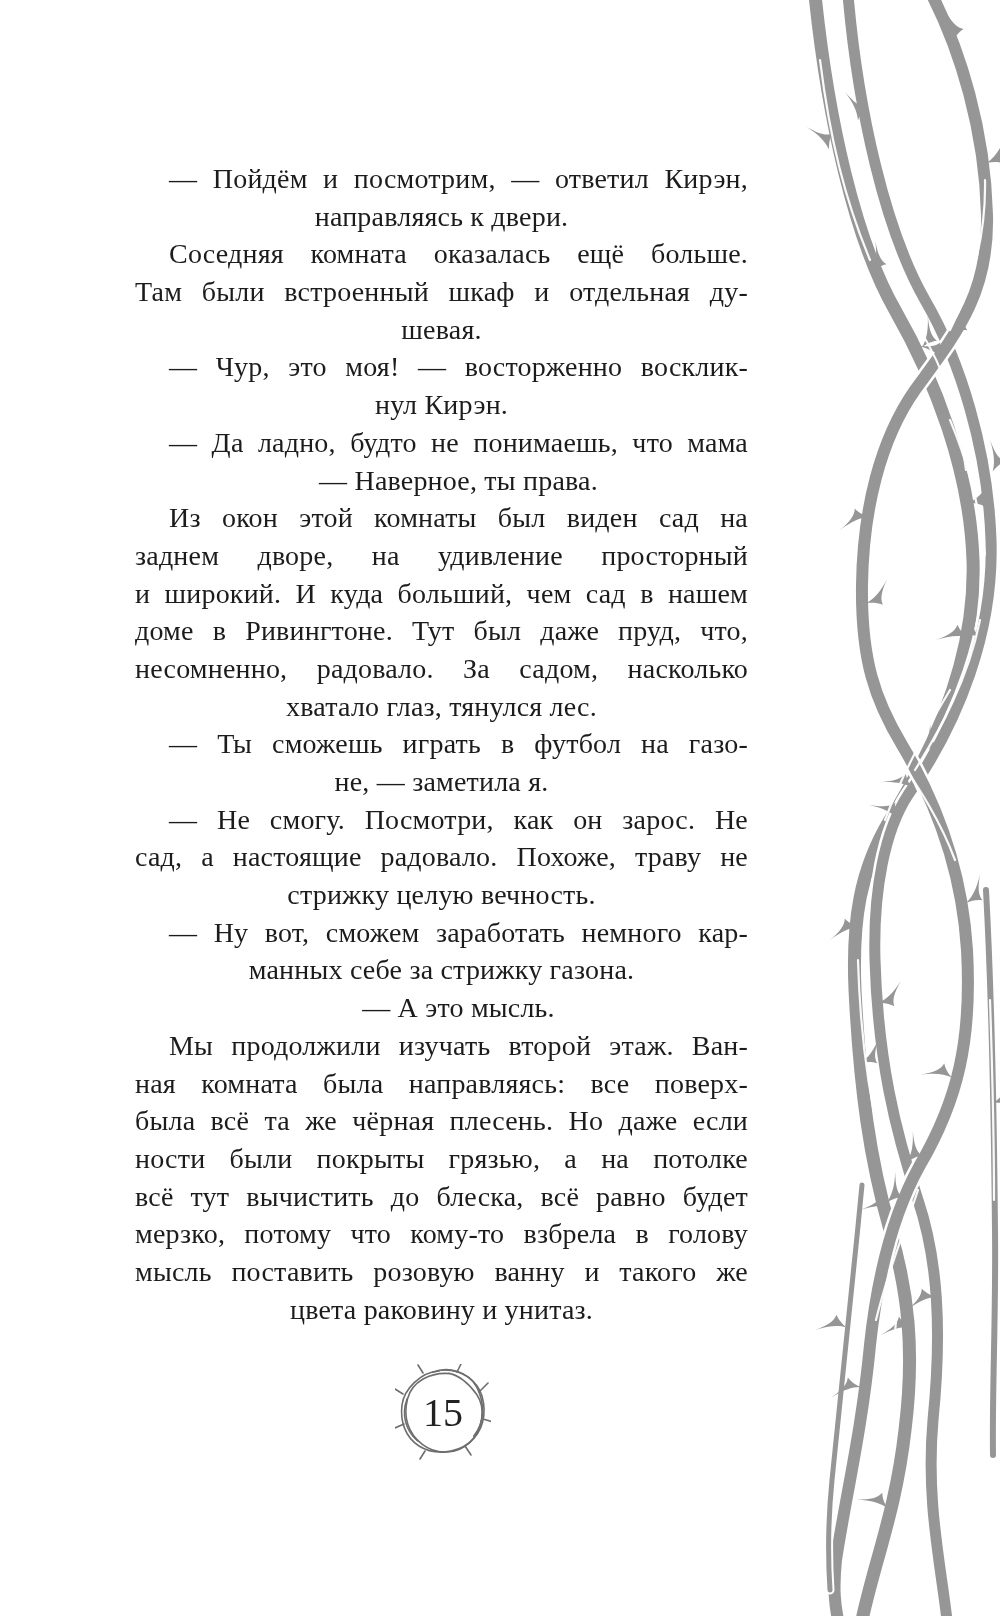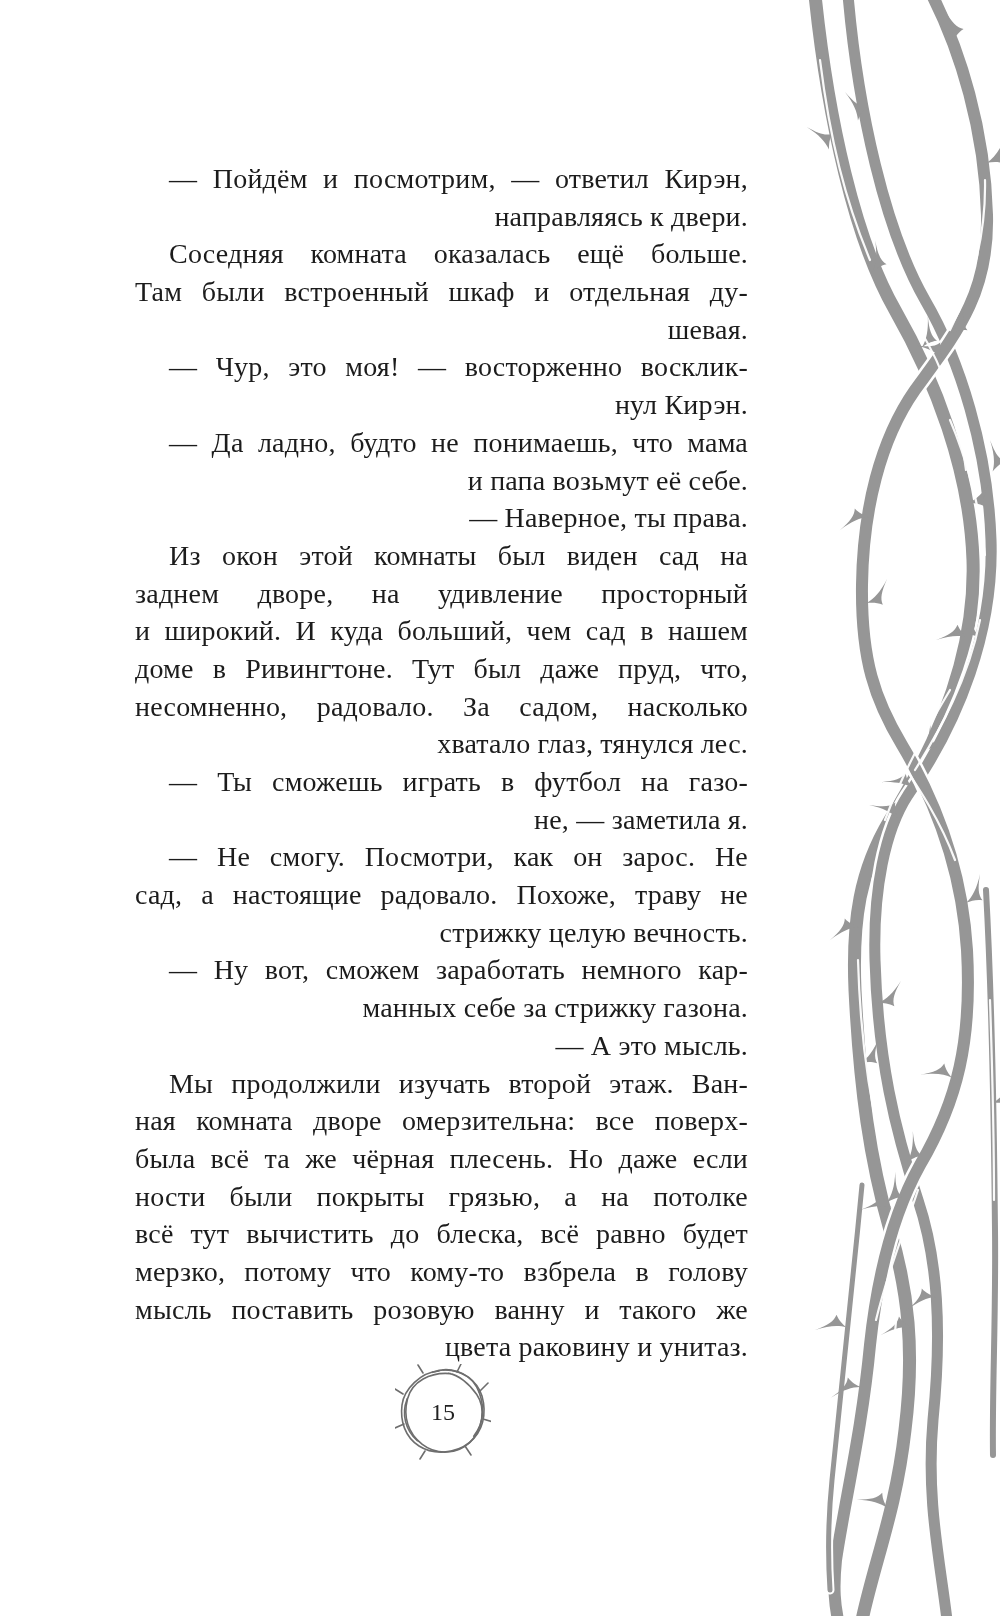--- a/index.html
+++ b/index.html
@@ -20,21 +20,21 @@
   .page{position:absolute;inset:0;}
   .text-block{
     position:absolute;
     left:135px;top:160px;
     width:613px;
   }
   .line{
     font-size:28px;
     line-height:37.7px;
     height:37.7px;
-    text-align:right;
+    text-align:center;
     white-space:normal;
     letter-spacing:0.2px;
   }
   .line.just{
     text-align:justify;
     text-align-last:justify;
   }
   .line.indent{
     padding-left:34px;
   }
@@ -45,56 +45,55 @@
   }
   .wreath-wrap{
     position:absolute;
     left:395px;top:1364px;
     width:96px;height:96px;
   }
   .page-number{
     position:absolute;
     left:0;top:0;width:96px;height:96px;
     display:flex;align-items:center;justify-content:center;
-    font-size:24px;
+    font-size:40px;
     color:#222;
   }
 </style>
 </head>
 <body>
 
 <div class="page">
 
   <div class="text-block">
       <div class="line indent just">— Пойдём и посмотрим, — ответил Кирэн,</div>
       <div class="line">направляясь к двери.</div>
       <div class="line indent just">Соседняя комната оказалась ещё больше.</div>
       <div class="line just">Там были встроенный шкаф и отдельная ду-</div>
       <div class="line">шевая.</div>
       <div class="line indent just">— Чур, это моя! — восторженно восклик-</div>
       <div class="line">нул Кирэн.</div>
       <div class="line indent just">— Да ладно, будто не понимаешь, что мама</div>
-      <div class="line">и папа возьмут её себе.</div>
       <div class="line indent">— Наверное, ты права.</div>
       <div class="line indent just">Из окон этой комнаты был виден сад на</div>
       <div class="line just">заднем дворе, на удивление просторный</div>
       <div class="line just">и широкий. И куда больший, чем сад в нашем</div>
       <div class="line just">доме в Ривингтоне. Тут был даже пруд, что,</div>
       <div class="line just">несомненно, радовало. За садом, насколько</div>
       <div class="line">хватало глаз, тянулся лес.</div>
       <div class="line indent just">— Ты сможешь играть в футбол на газо-</div>
       <div class="line">не, — заметила я.</div>
       <div class="line indent just">— Не смогу. Посмотри, как он зарос. Не</div>
       <div class="line just">сад, а настоящие радовало. Похоже, траву не</div>
       <div class="line">стрижку целую вечность.</div>
       <div class="line indent just">— Ну вот, сможем заработать немного кар-</div>
       <div class="line">манных себе за стрижку газона.</div>
       <div class="line indent">— А это мысль.</div>
       <div class="line indent just">Мы продолжили изучать второй этаж. Ван-</div>
-      <div class="line just">ная комната дворе омерзительна: все поверх-</div>
+      <div class="line just">ная комната была направляясь: все поверх-</div>
       <div class="line just">была всё та же чёрная плесень. Но даже если</div>
       <div class="line just">ности были покрыты грязью, а на потолке</div>
       <div class="line just">всё тут вычистить до блеска, всё равно будет</div>
       <div class="line just">мерзко, потому что кому-то взбрела в голову</div>
       <div class="line just">мысль поставить розовую ванну и такого же</div>
       <div class="line">цвета раковину и унитаз.</div>
     </div>
 
   <div class="vine-wrap">
     <svg width="200" height="1616" viewBox="0 0 200 1616">

